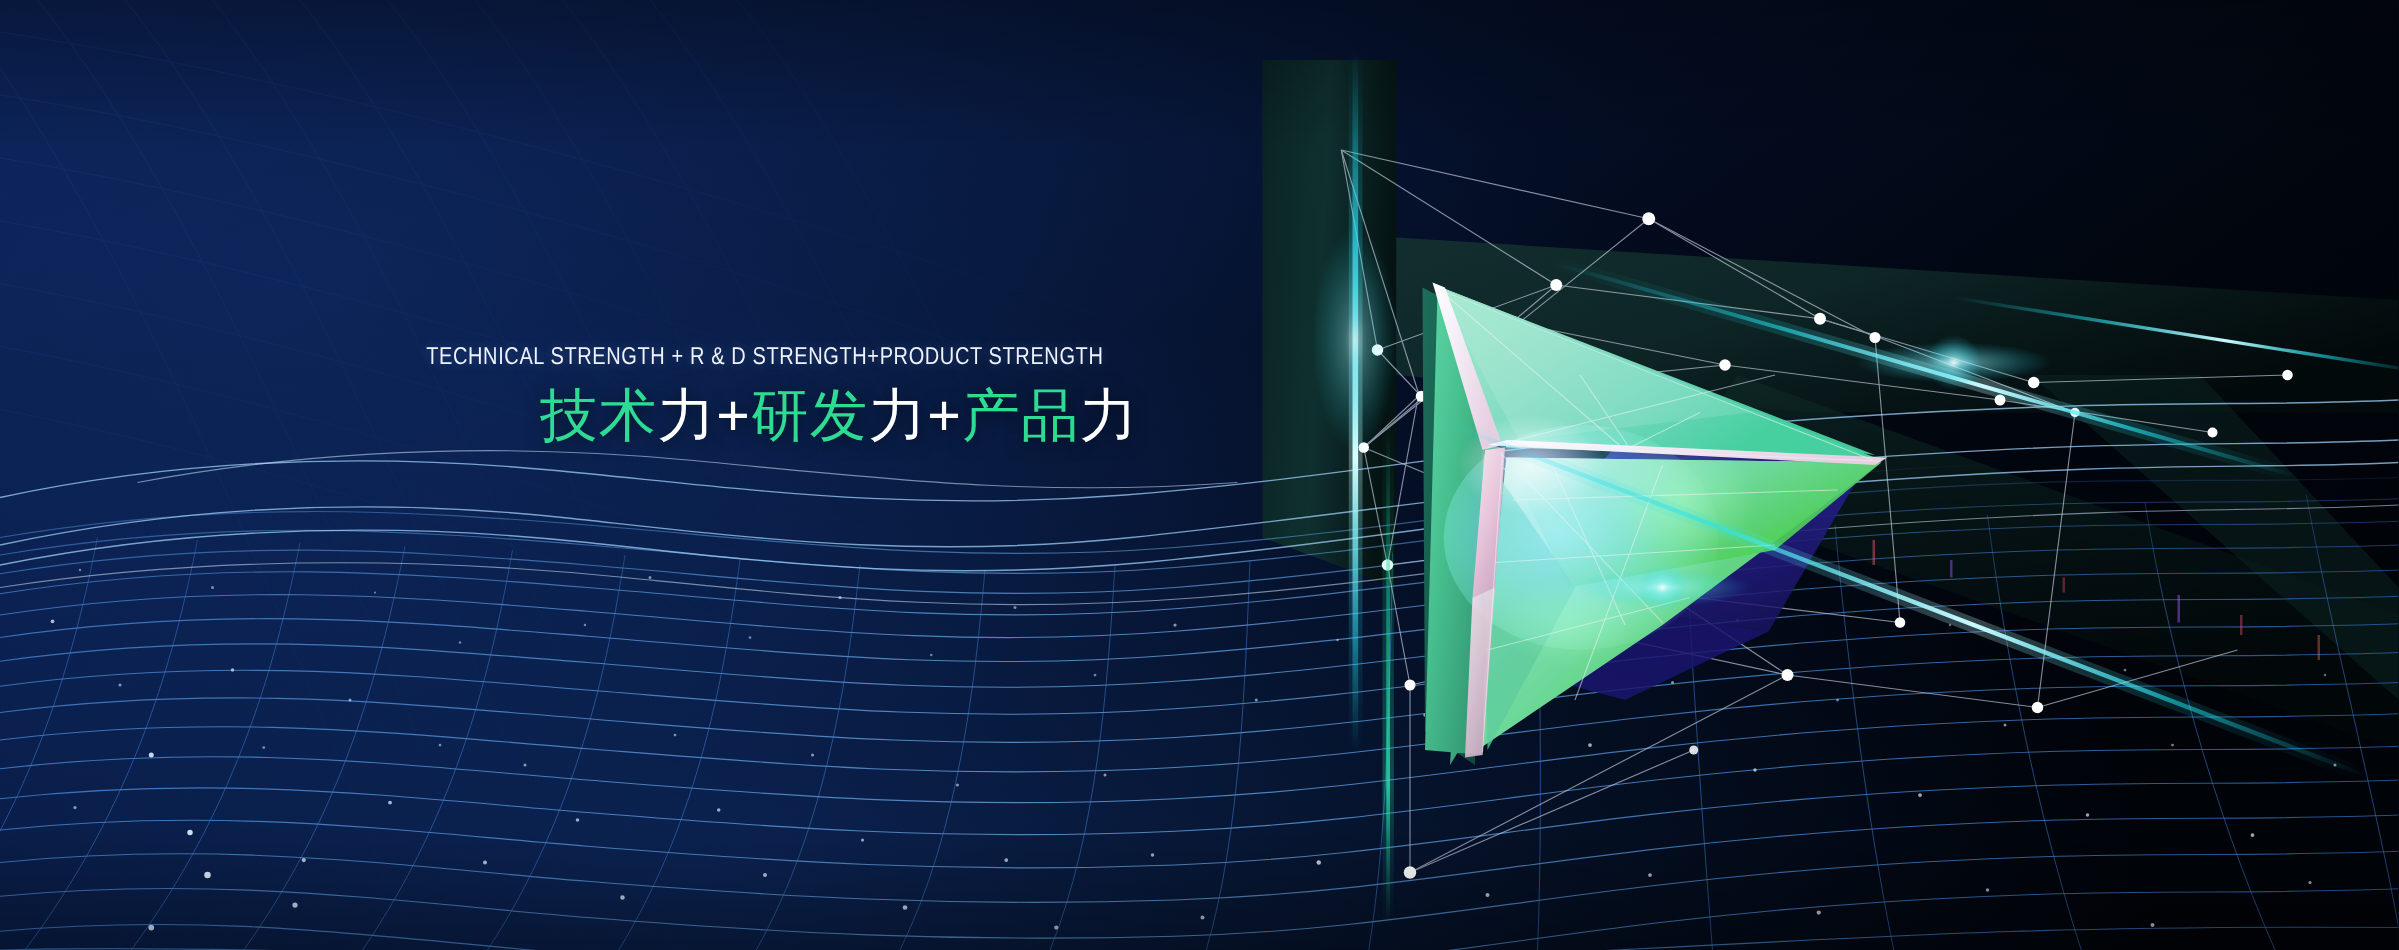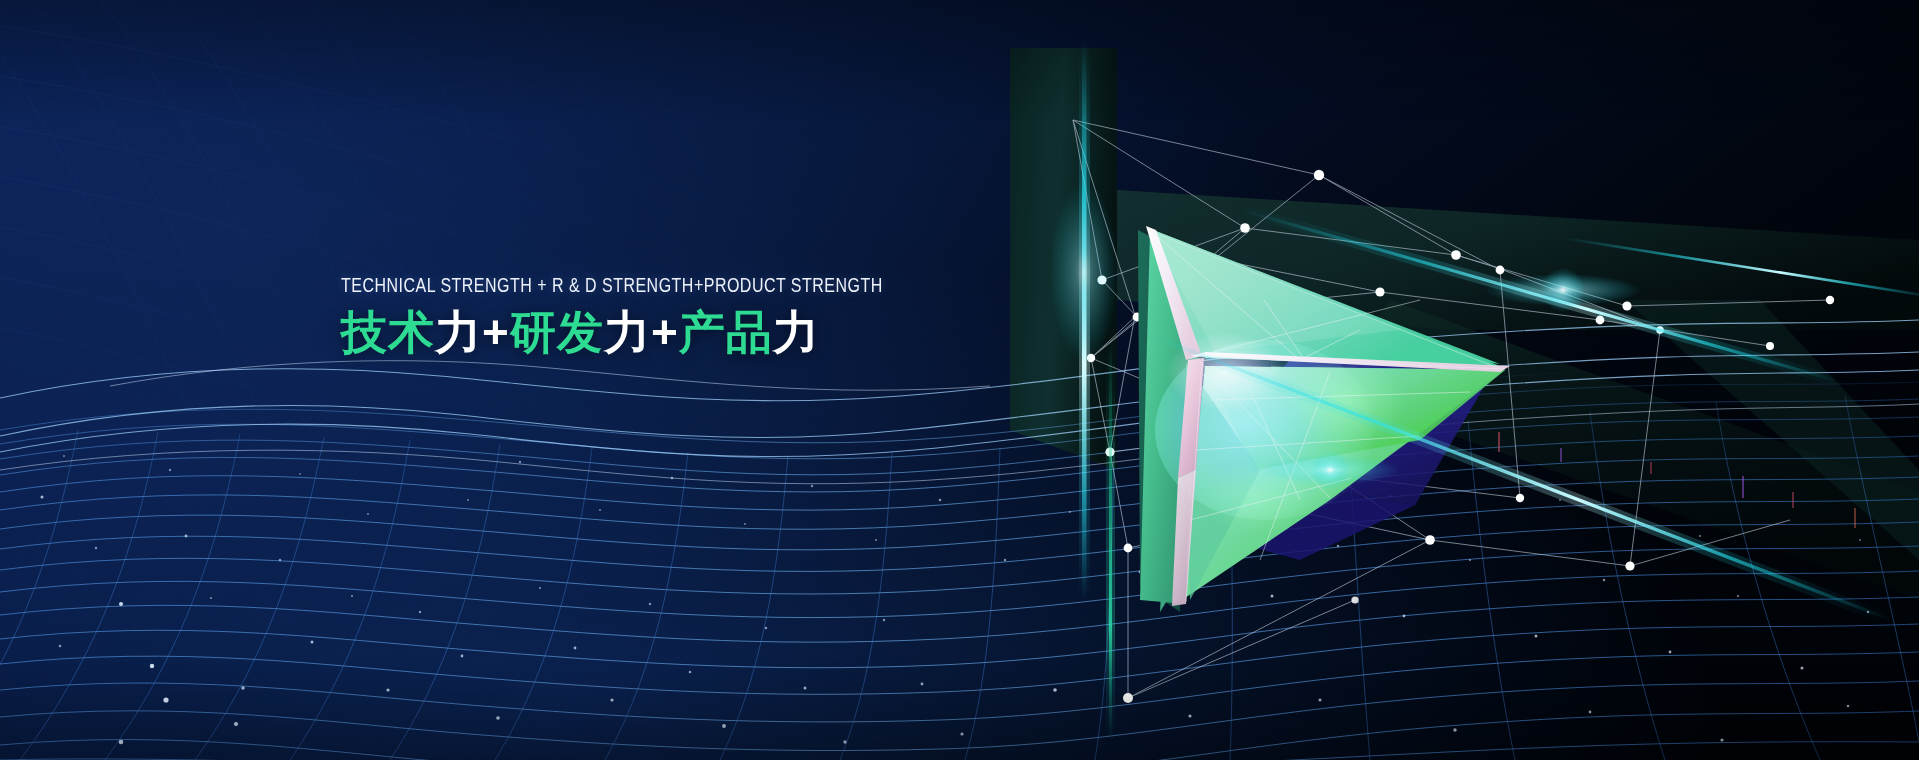--- a/index.html
+++ b/index.html
@@ -27,25 +27,26 @@
     white-space:nowrap;
     font-weight:400;
     transform:scaleX(0.82);
     transform-origin:left center;
     text-shadow:0 0 10px rgba(140,180,255,.30);
     line-height:1;
   }
   #title{
     margin-top:10px;
     font-size:46px;
-    font-weight:700;
+    font-weight:400;
     letter-spacing:1px;
     white-space:nowrap;
     line-height:1.16;
     text-shadow:0 2px 14px rgba(0,0,0,.55);
+    text-align:center;
   }
   #title .g{color:#2ddc92;}
   #title .w{color:#ffffff;}
 </style>
 </head>
 <body>
 
 <div id="stage">
 
   <div class="layer svgwrap">

